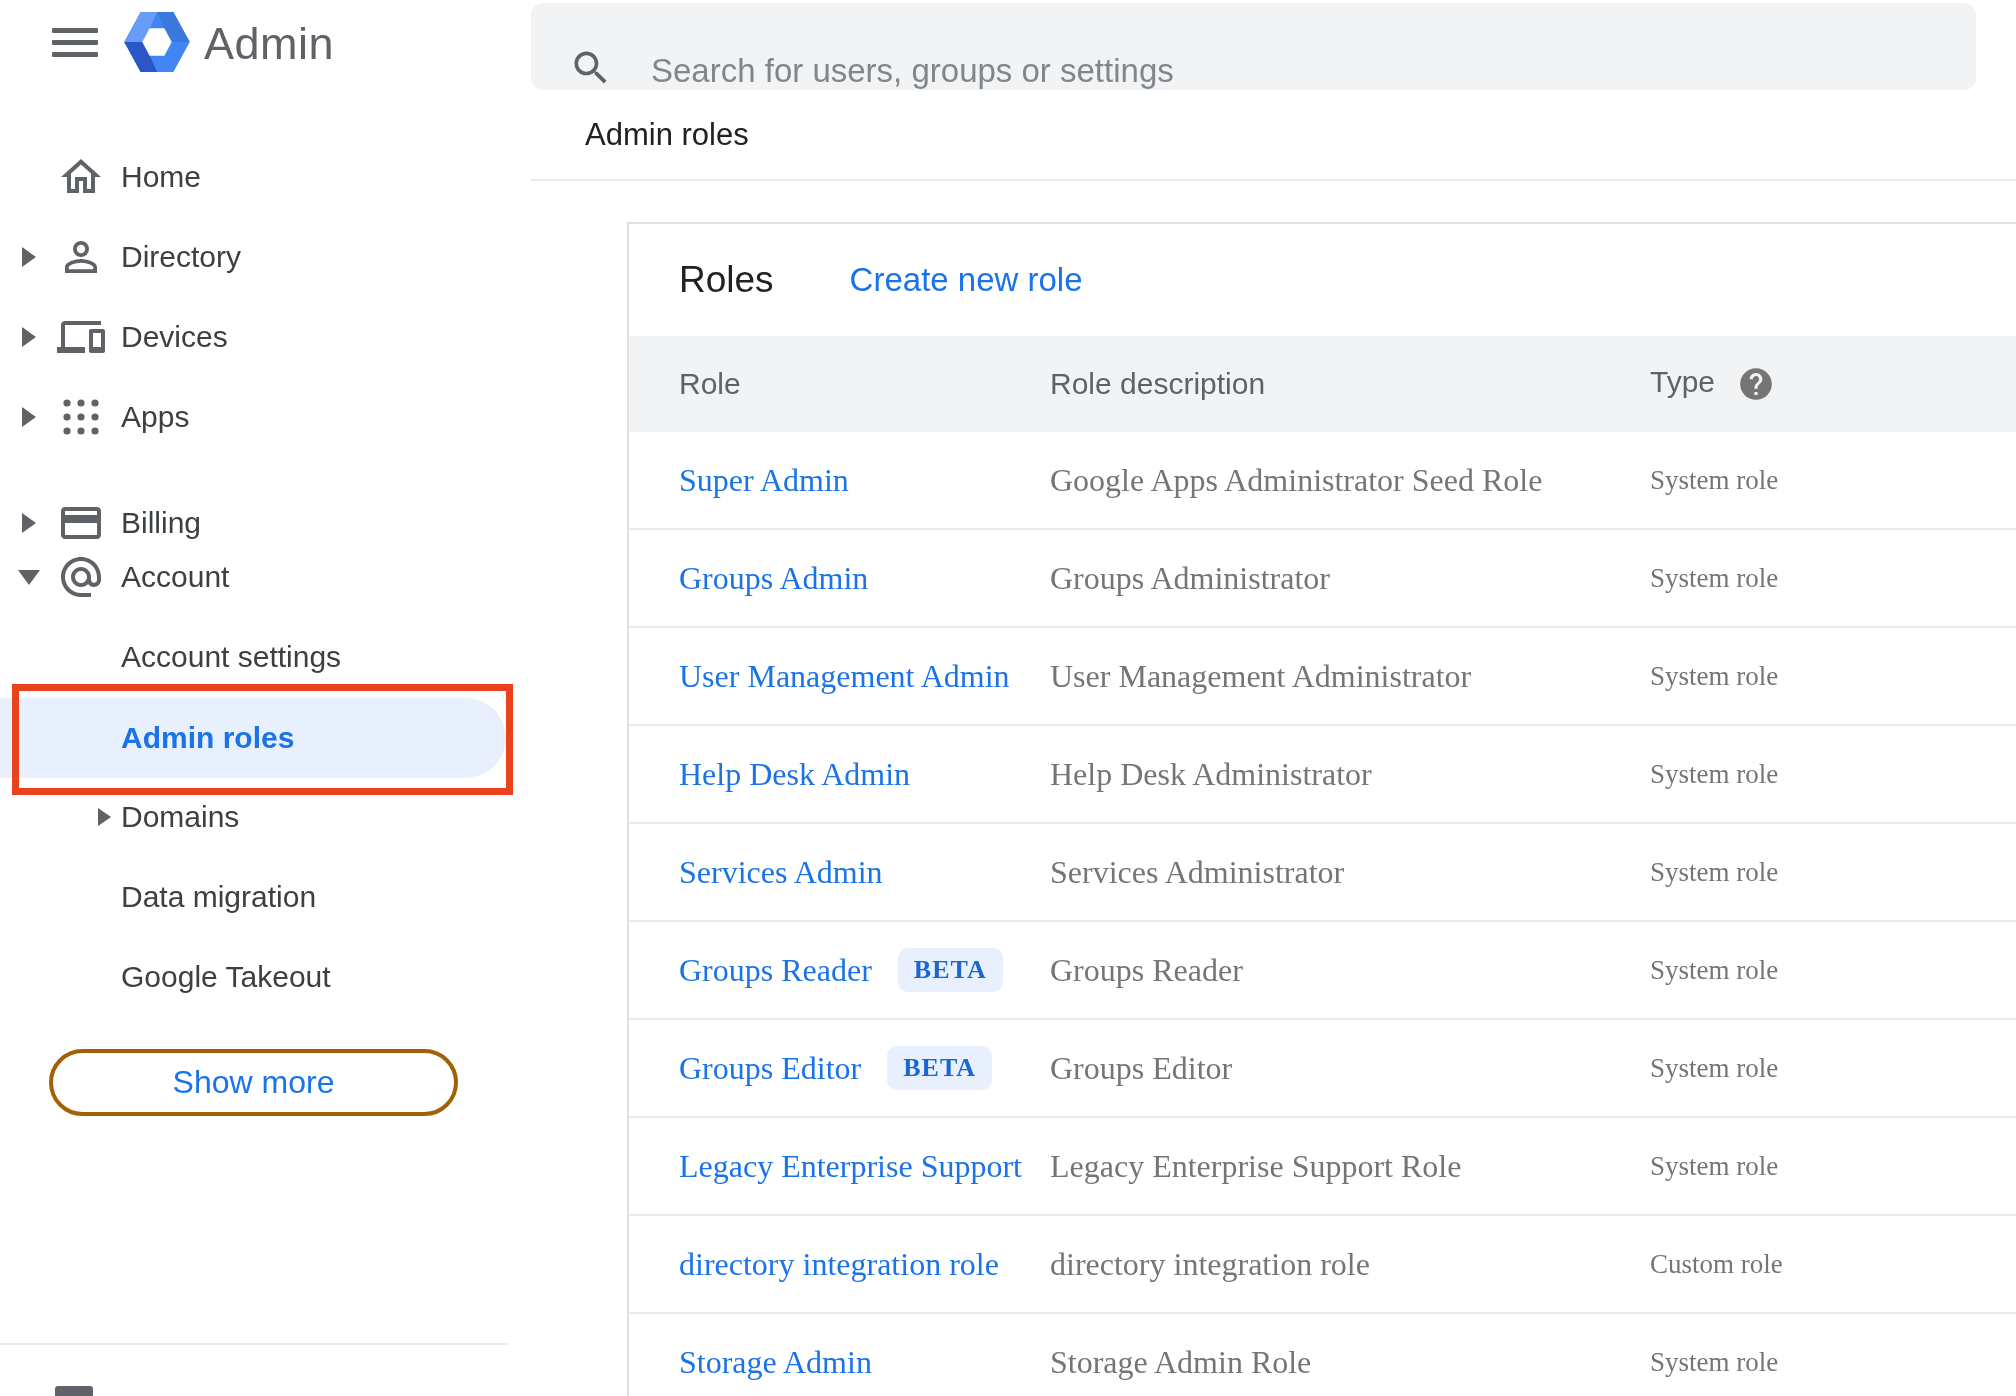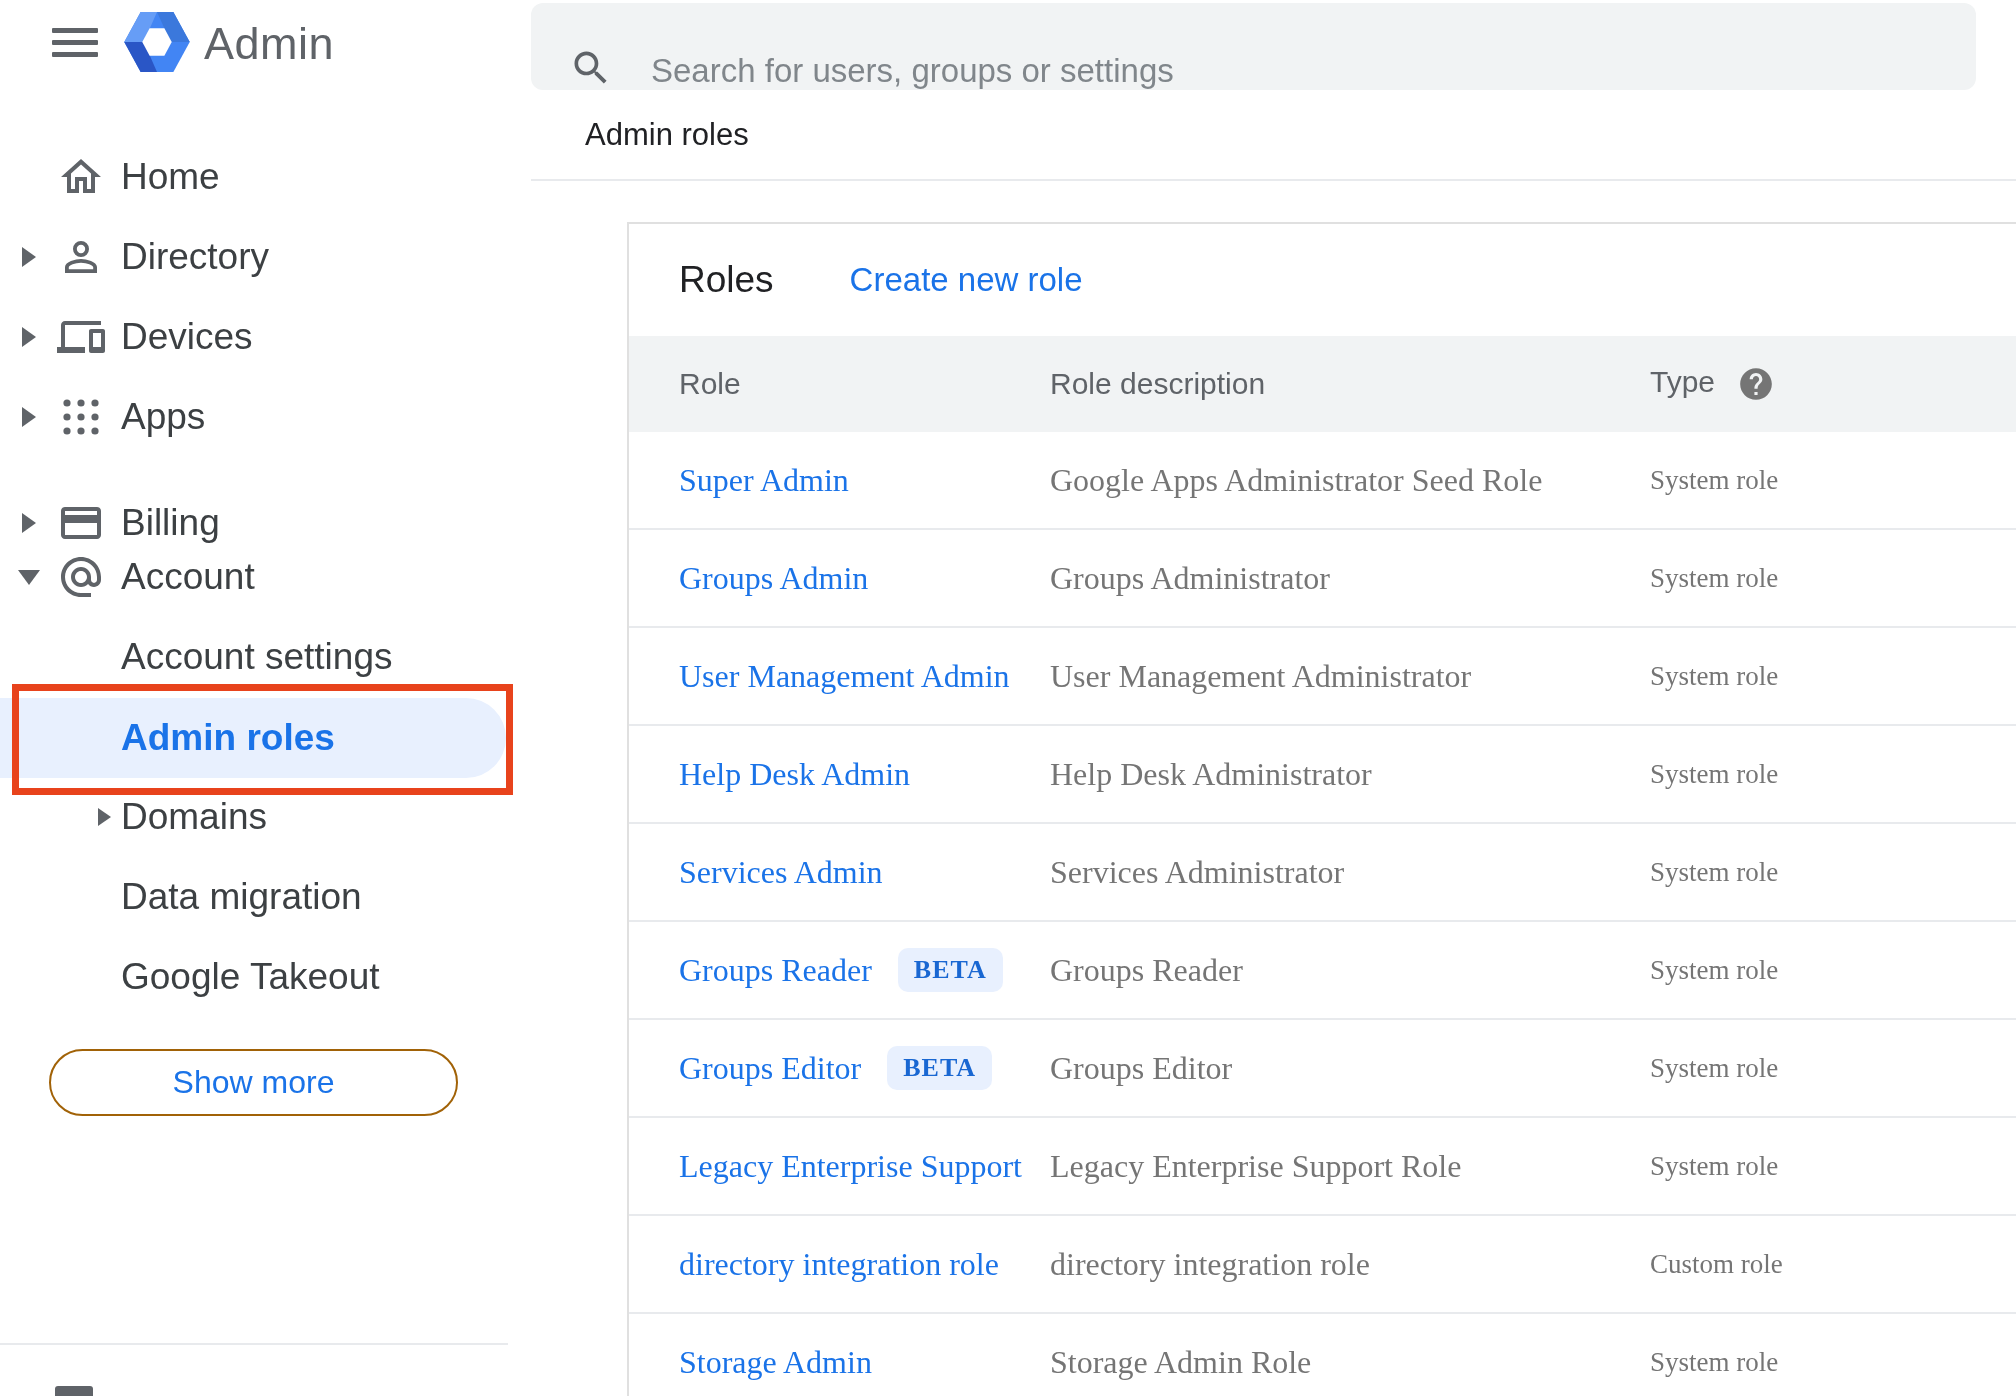--- a/index.html
+++ b/index.html
@@ -34,27 +34,27 @@
   .breadcrumb{position:absolute;left:585px;top:117px;font-size:31px;color:var(--text-dark);}
   .top-divider{position:absolute;left:531px;top:179px;right:0;height:2px;background:var(--divider);}
 
   
   .nav-item{position:absolute;left:0;width:530px;height:80px;display:flex;align-items:center;cursor:pointer;}
   .tri{width:0;height:0;position:absolute;}
   .tri.right{border-top:10px solid transparent;border-bottom:10px solid transparent;border-left:14px solid var(--icon-gray);left:22px;}
   .tri.down{border-left:11px solid transparent;border-right:11px solid transparent;border-top:15px solid var(--icon-gray);left:18px;}
   .tri.sub-right{left:98px;border-top:9px solid transparent;border-bottom:9px solid transparent;border-left:13px solid var(--icon-gray);}
   .nav-icon{position:absolute;left:57px;width:48px;height:48px;fill:var(--icon-gray);}
-  .nav-label{position:absolute;left:121px;font-size:37px;color:var(--sidebar-text);white-space:nowrap;}
+  .nav-label{position:absolute;left:121px;font-size:30px;color:var(--sidebar-text);white-space:nowrap;}
   .nav-item.active .nav-label{color:var(--accent);font-weight:bold;}
 
   .active-pill{position:absolute;left:0;top:698px;width:506px;height:80px;background:var(--chip-bg);border-radius:0 40px 40px 0;}
   .annotation-box{position:absolute;left:12px;top:684px;width:501px;height:111px;border:7px solid var(--annotation);}
 
-  .show-more{position:absolute;left:49px;top:1049px;width:409px;height:67px;border:2px solid #a16207;border-radius:34px;display:flex;align-items:center;justify-content:center;font-size:32px;font-weight:500;color:var(--accent);cursor:pointer;background:#fff;}
+  .show-more{position:absolute;left:49px;top:1049px;width:409px;height:67px;border:4px solid #a16207;border-radius:34px;display:flex;align-items:center;justify-content:center;font-size:32px;font-weight:500;color:var(--accent);cursor:pointer;background:#fff;}
   .sidebar-bottom-divider{position:absolute;left:0;top:1343px;width:508px;height:2px;background:var(--divider);}
   .partial-icon{position:absolute;left:55px;top:1386px;width:38px;height:10px;background:var(--icon-gray);border-radius:3px 3px 0 0;}
 
   
   .panel{position:absolute;left:627px;top:222px;right:0;height:1372px;border:2px solid var(--panel-border);border-right:none;border-bottom:none;background:#fff;}
   .panel-header{position:relative;height:112px;display:flex;align-items:center;}
   .panel-title{margin-left:50px;font-size:37px;font-weight:500;color:var(--text-dark);}
   .panel-action{margin-left:76px;font-size:33px;color:var(--accent);cursor:pointer;text-decoration:none;}
 
   .col-band{height:96px;background:var(--band-bg);display:flex;align-items:center;position:relative;}

